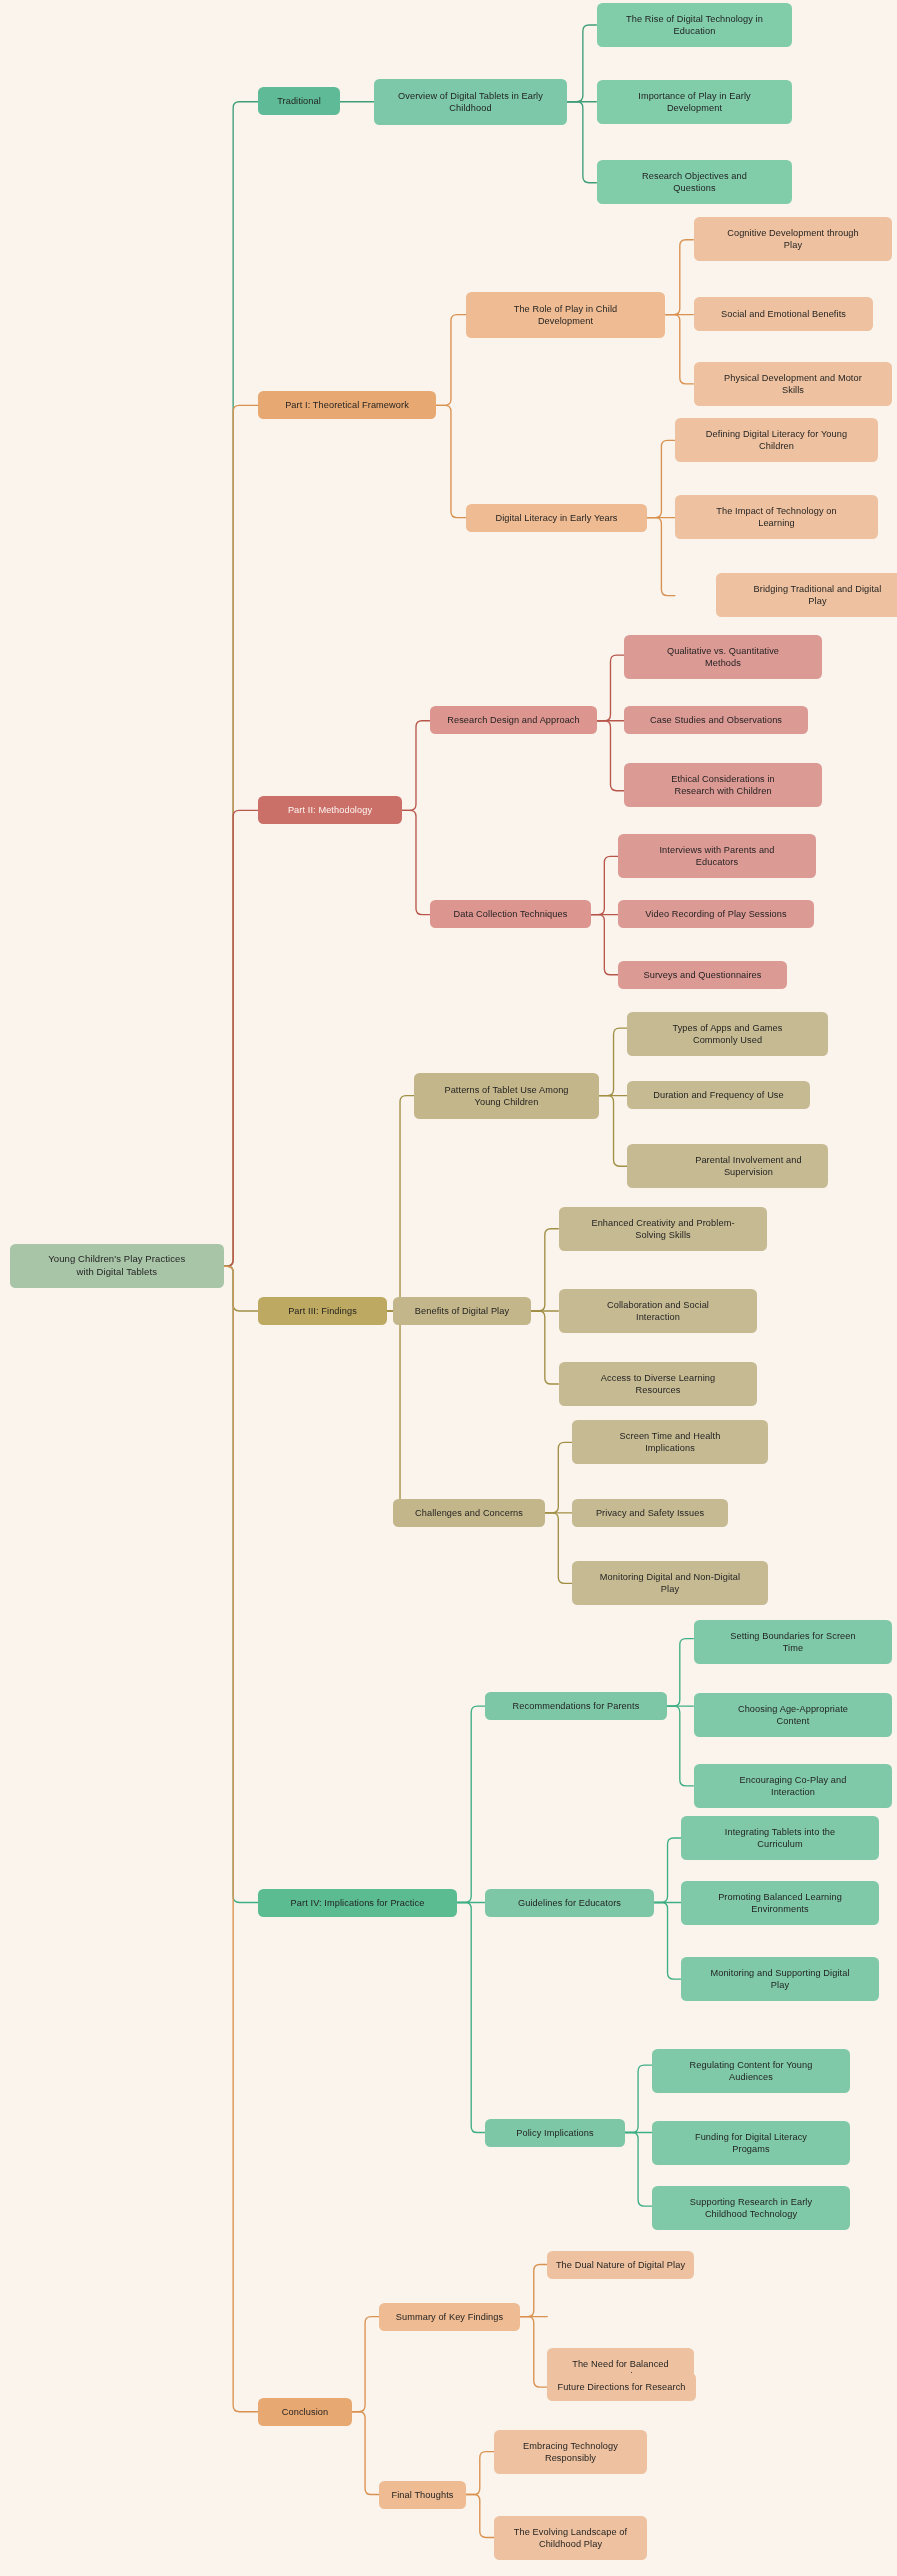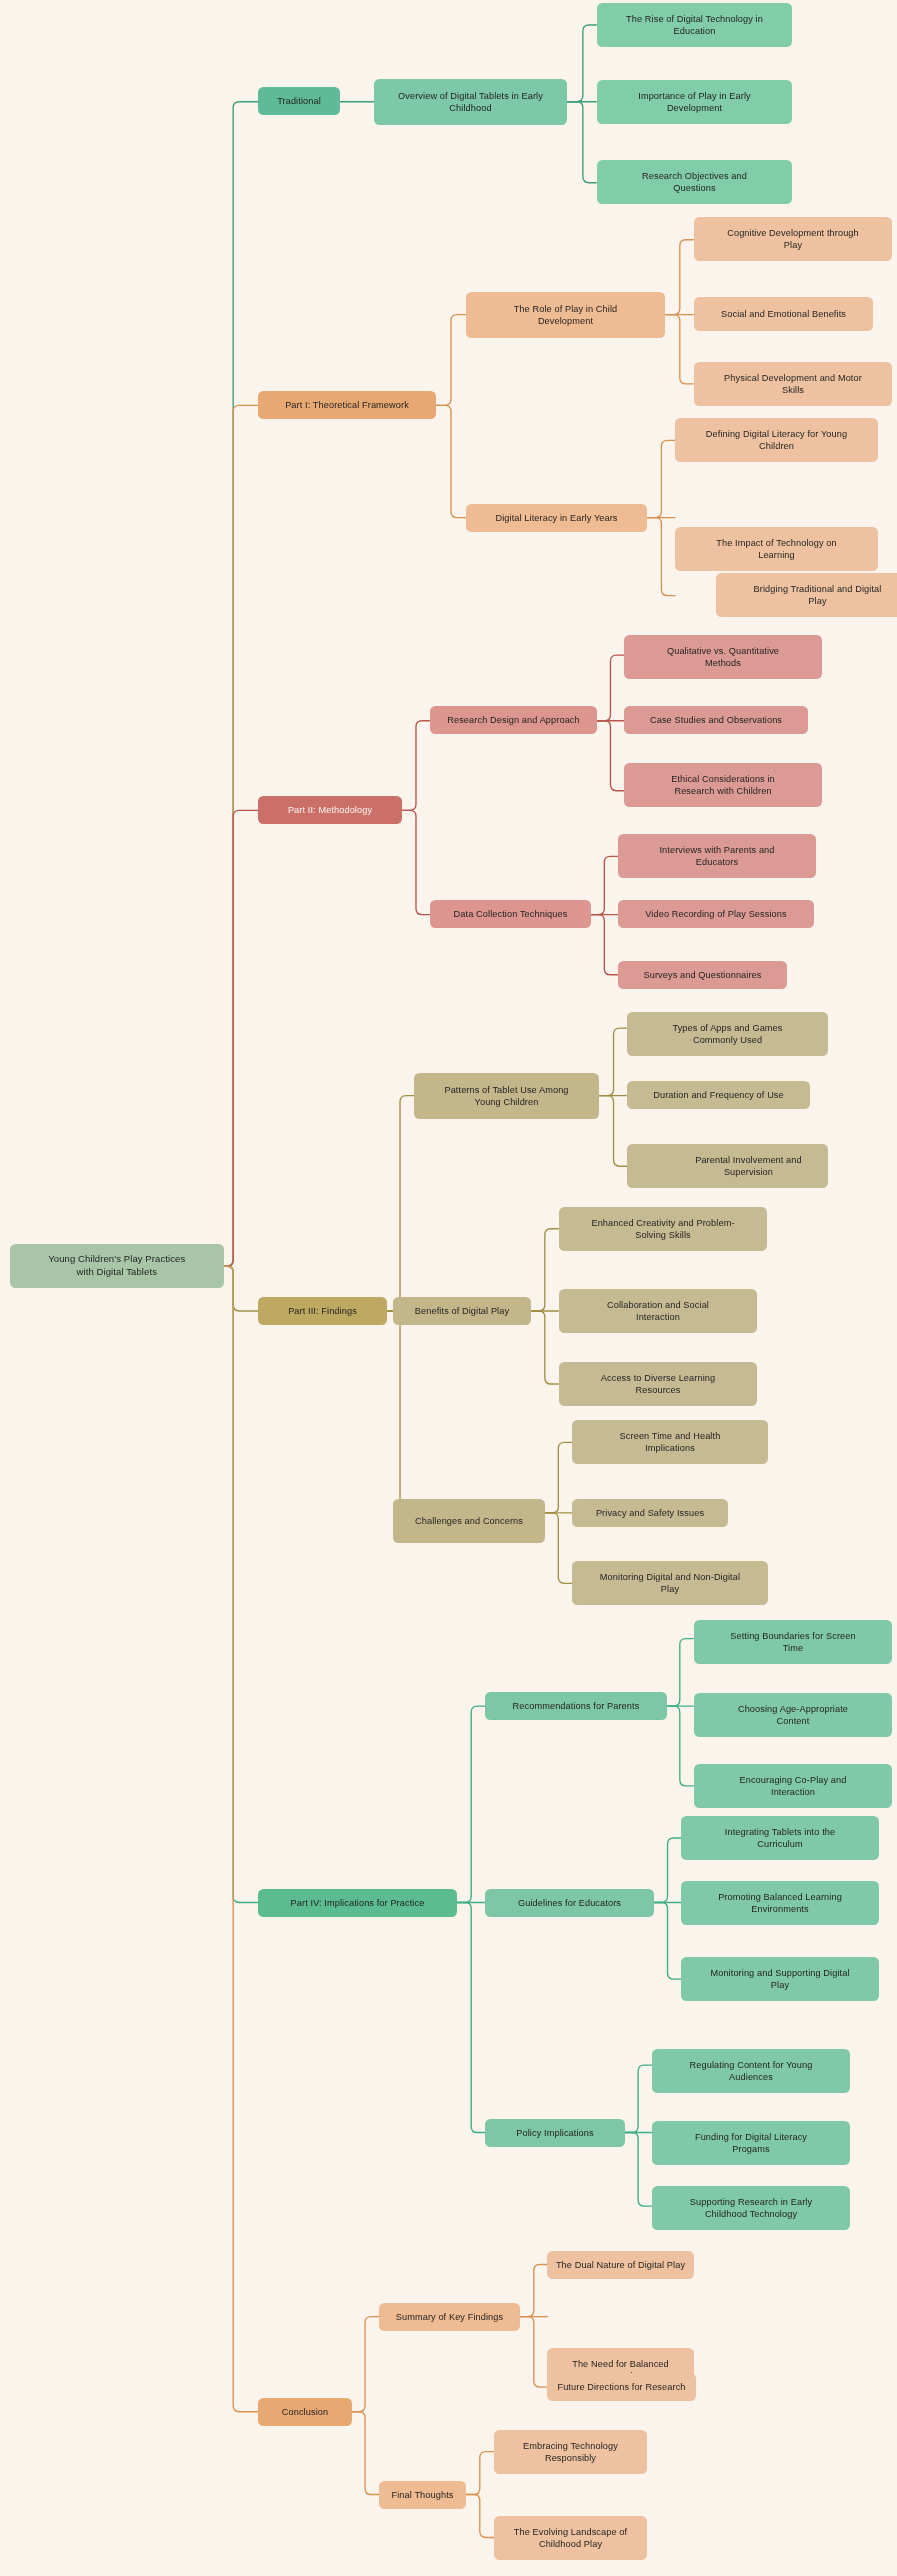--- a/index.html
+++ b/index.html
@@ -199,21 +199,21 @@
   <div class="node l2-p1" style="left:466px; top:292px; width:199px; height:46px;">The Role of Play in Child
 Development</div>
   <div class="node l2-p1" style="left:466px; top:504px; width:181px; height:28px;">Digital Literacy in Early Years</div>
   <div class="node l3-p1" style="left:694px; top:217px; width:198px; height:44px;">Cognitive Development through
 Play</div>
   <div class="node l3-p1" style="left:694px; top:297px; width:179px; height:34px;">Social and Emotional Benefits</div>
   <div class="node l3-p1" style="left:694px; top:362px; width:198px; height:44px;">Physical Development and Motor
 Skills</div>
   <div class="node l3-p1" style="left:675px; top:418px; width:203px; height:44px;">Defining Digital Literacy for Young
 Children</div>
-  <div class="node l3-p1" style="left:675px; top:495px; width:203px; height:44px;margin-top:32px;">The Impact of Technology on
+  <div class="node l3-p1" style="left:675px; top:495px; width:203px; height:44px;">The Impact of Technology on
 Learning</div>
   <div class="node l3-p1" style="left:675px; top:573px; width:203px; height:44px;margin-left:41px;">Bridging Traditional and Digital
 Play</div>
 
   <div class="node l1-p2" style="left:258px; top:796px; width:144px; height:28px;">Part II: Methodology</div>
   <div class="node l2-p2" style="left:430px; top:706px; width:167px; height:28px;">Research Design and Approach</div>
   <div class="node l2-p2" style="left:430px; top:900px; width:161px; height:28px;">Data Collection Techniques</div>
   <div class="node l3-p2" style="left:624px; top:635px; width:198px; height:44px;">Qualitative vs. Quantitative
 Methods</div>
   <div class="node l3-p2" style="left:624px; top:706px; width:184px; height:28px;">Case Studies and Observations</div>
@@ -221,21 +221,21 @@
 Research with Children</div>
   <div class="node l3-p2" style="left:618px; top:834px; width:198px; height:44px;">Interviews with Parents and
 Educators</div>
   <div class="node l3-p2" style="left:618px; top:900px; width:196px; height:28px;">Video Recording of Play Sessions</div>
   <div class="node l3-p2" style="left:618px; top:961px; width:169px; height:28px;">Surveys and Questionnaires</div>
 
   <div class="node l1-p3" style="left:258px; top:1297px; width:129px; height:28px;">Part III: Findings</div>
   <div class="node l2-p3" style="left:414px; top:1073px; width:185px; height:46px;">Patterns of Tablet Use Among
 Young Children</div>
   <div class="node l2-p3" style="left:393px; top:1297px; width:138px; height:28px;">Benefits of Digital Play</div>
-  <div class="node l2-p3" style="left:393px; top:1499px; width:152px; height:44px;">Challenges and Concerns</div>
+  <div class="node l2-p3" style="left:393px; top:1499px; width:152px; height:28px;">Challenges and Concerns</div>
   <div class="node l3-p3" style="left:627px; top:1012px; width:201px; height:44px;">Types of Apps and Games
 Commonly Used</div>
   <div class="node l3-p3" style="left:627px; top:1081px; width:183px; height:28px;">Duration and Frequency of Use</div>
   <div class="node l3-p3" style="left:627px; top:1144px; width:201px; height:44px;padding-left:48px;">Parental Involvement and
 Supervision</div>
   <div class="node l3-p3" style="left:559px; top:1207px; width:208px; height:44px;">Enhanced Creativity and Problem-
 Solving Skills</div>
   <div class="node l3-p3" style="left:559px; top:1289px; width:198px; height:44px;">Collaboration and Social
 Interaction</div>
   <div class="node l3-p3" style="left:559px; top:1362px; width:198px; height:44px;">Access to Diverse Learning

